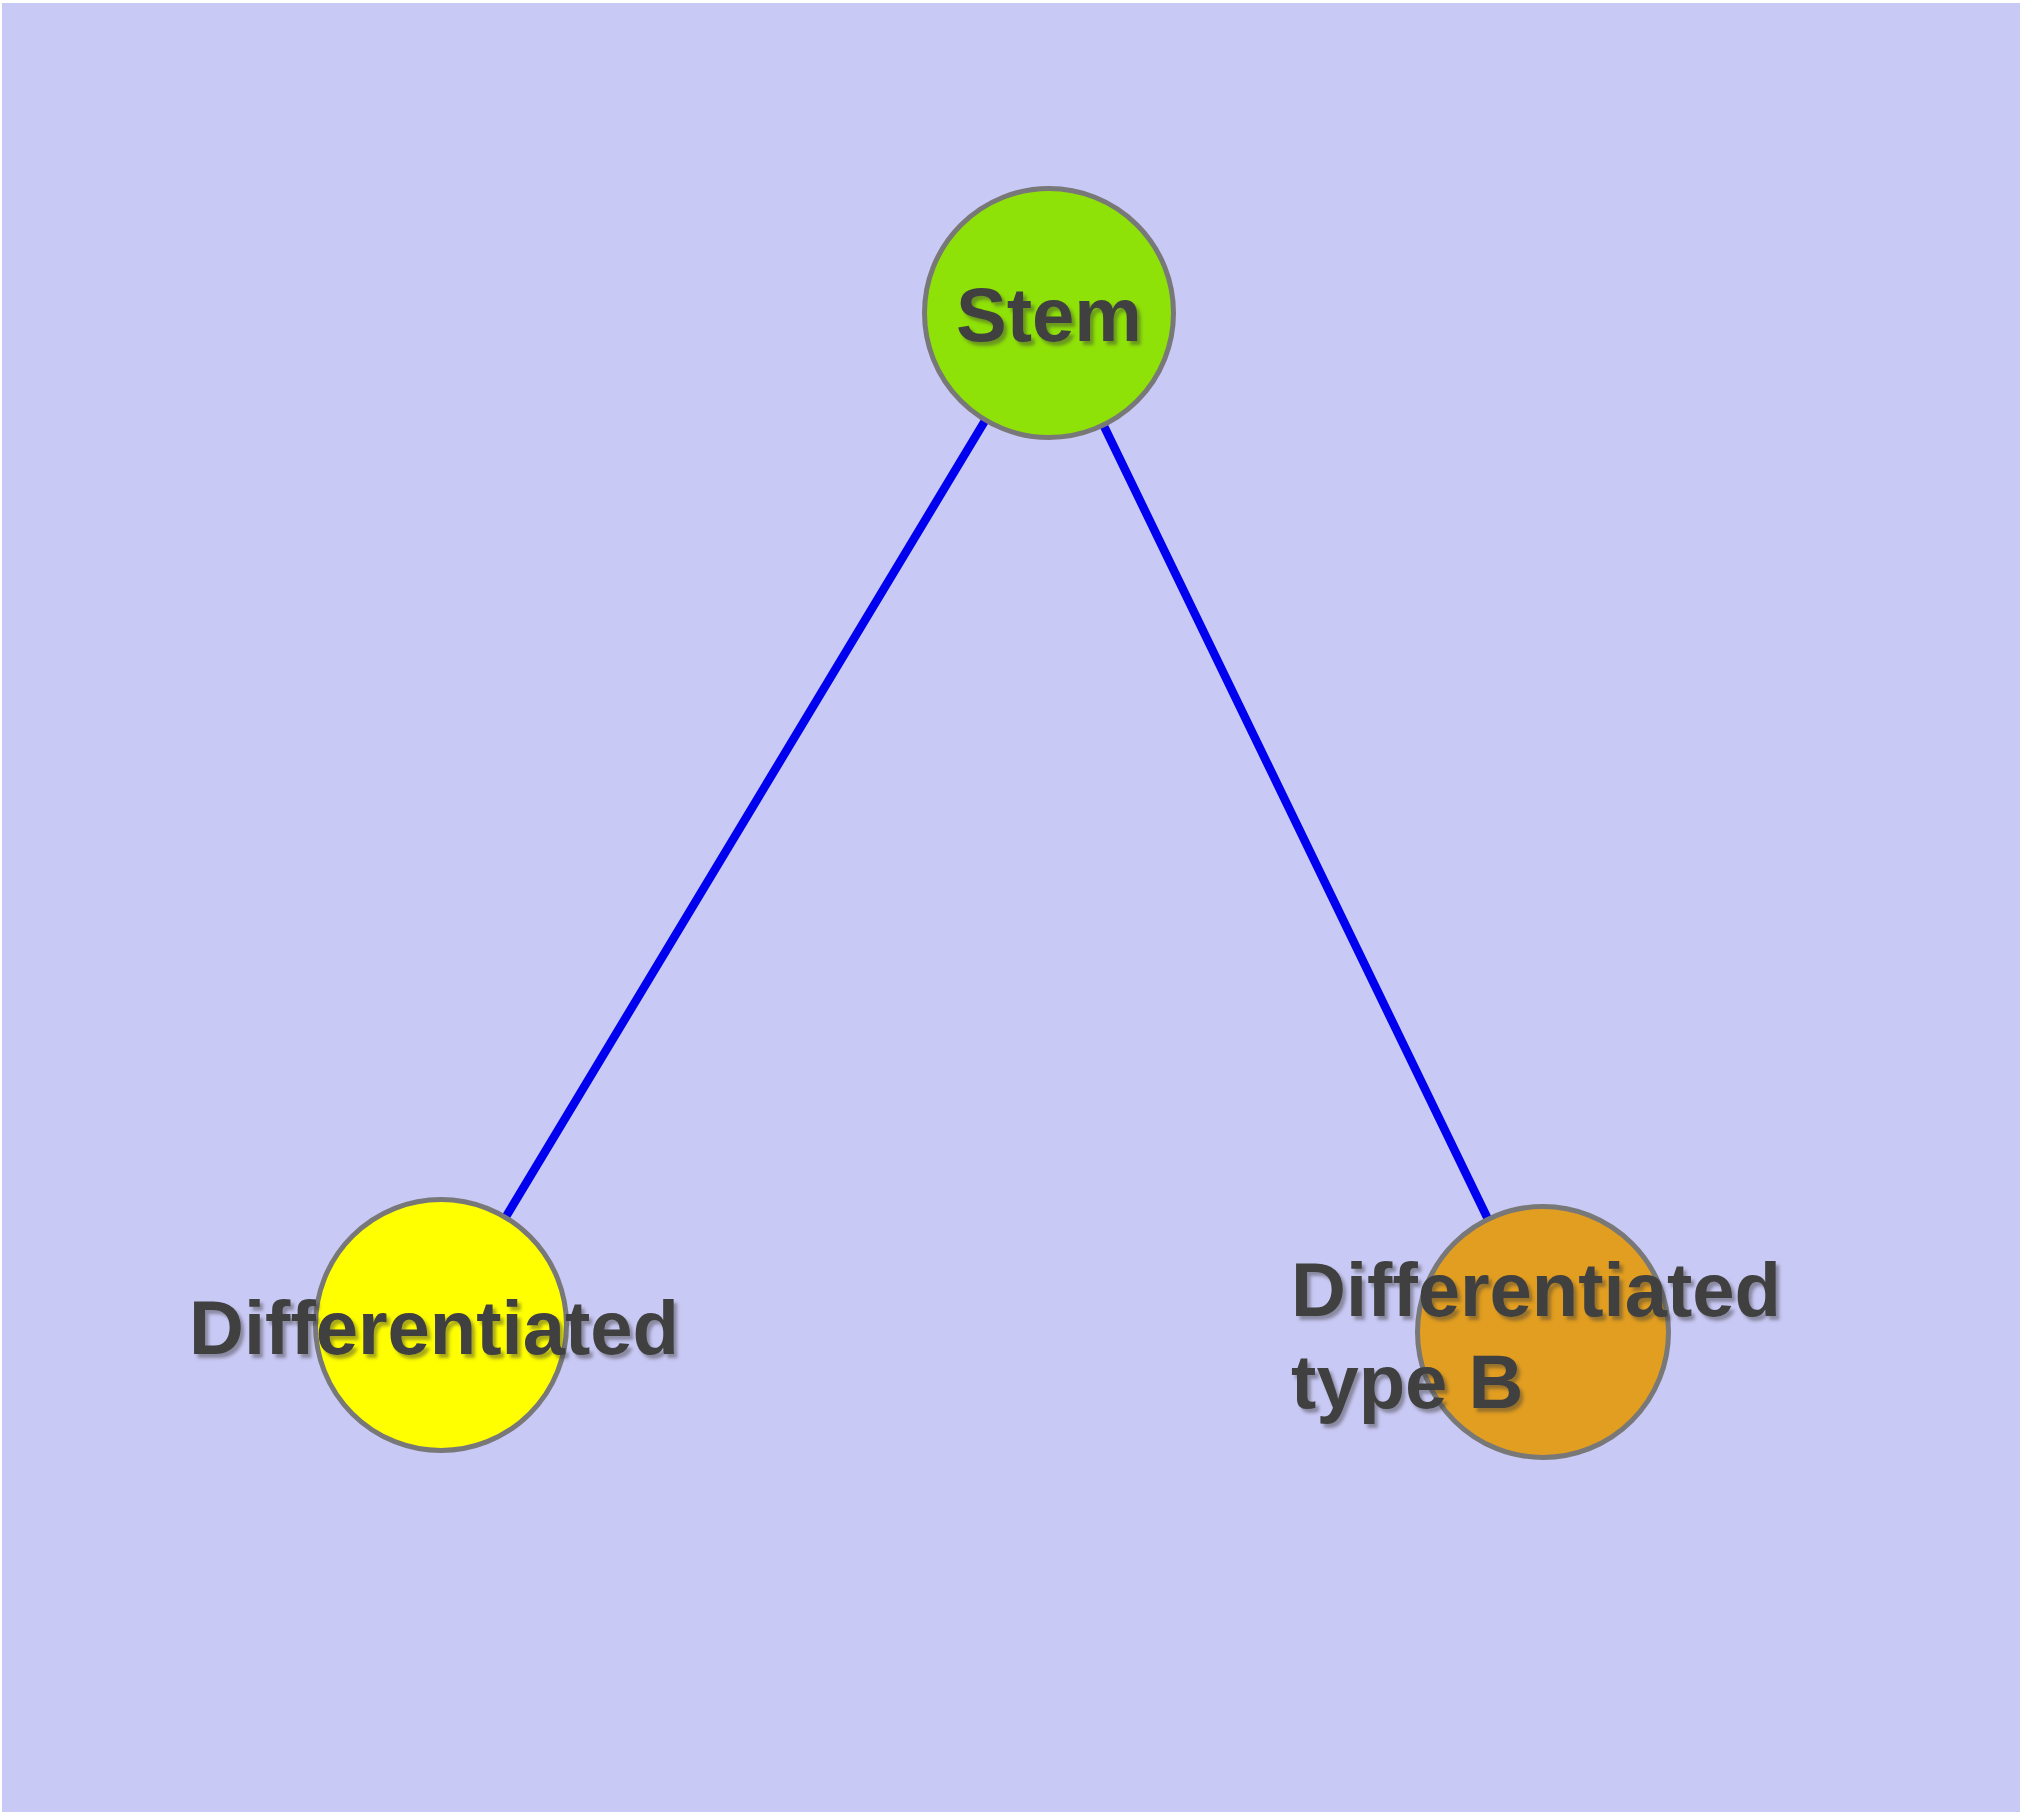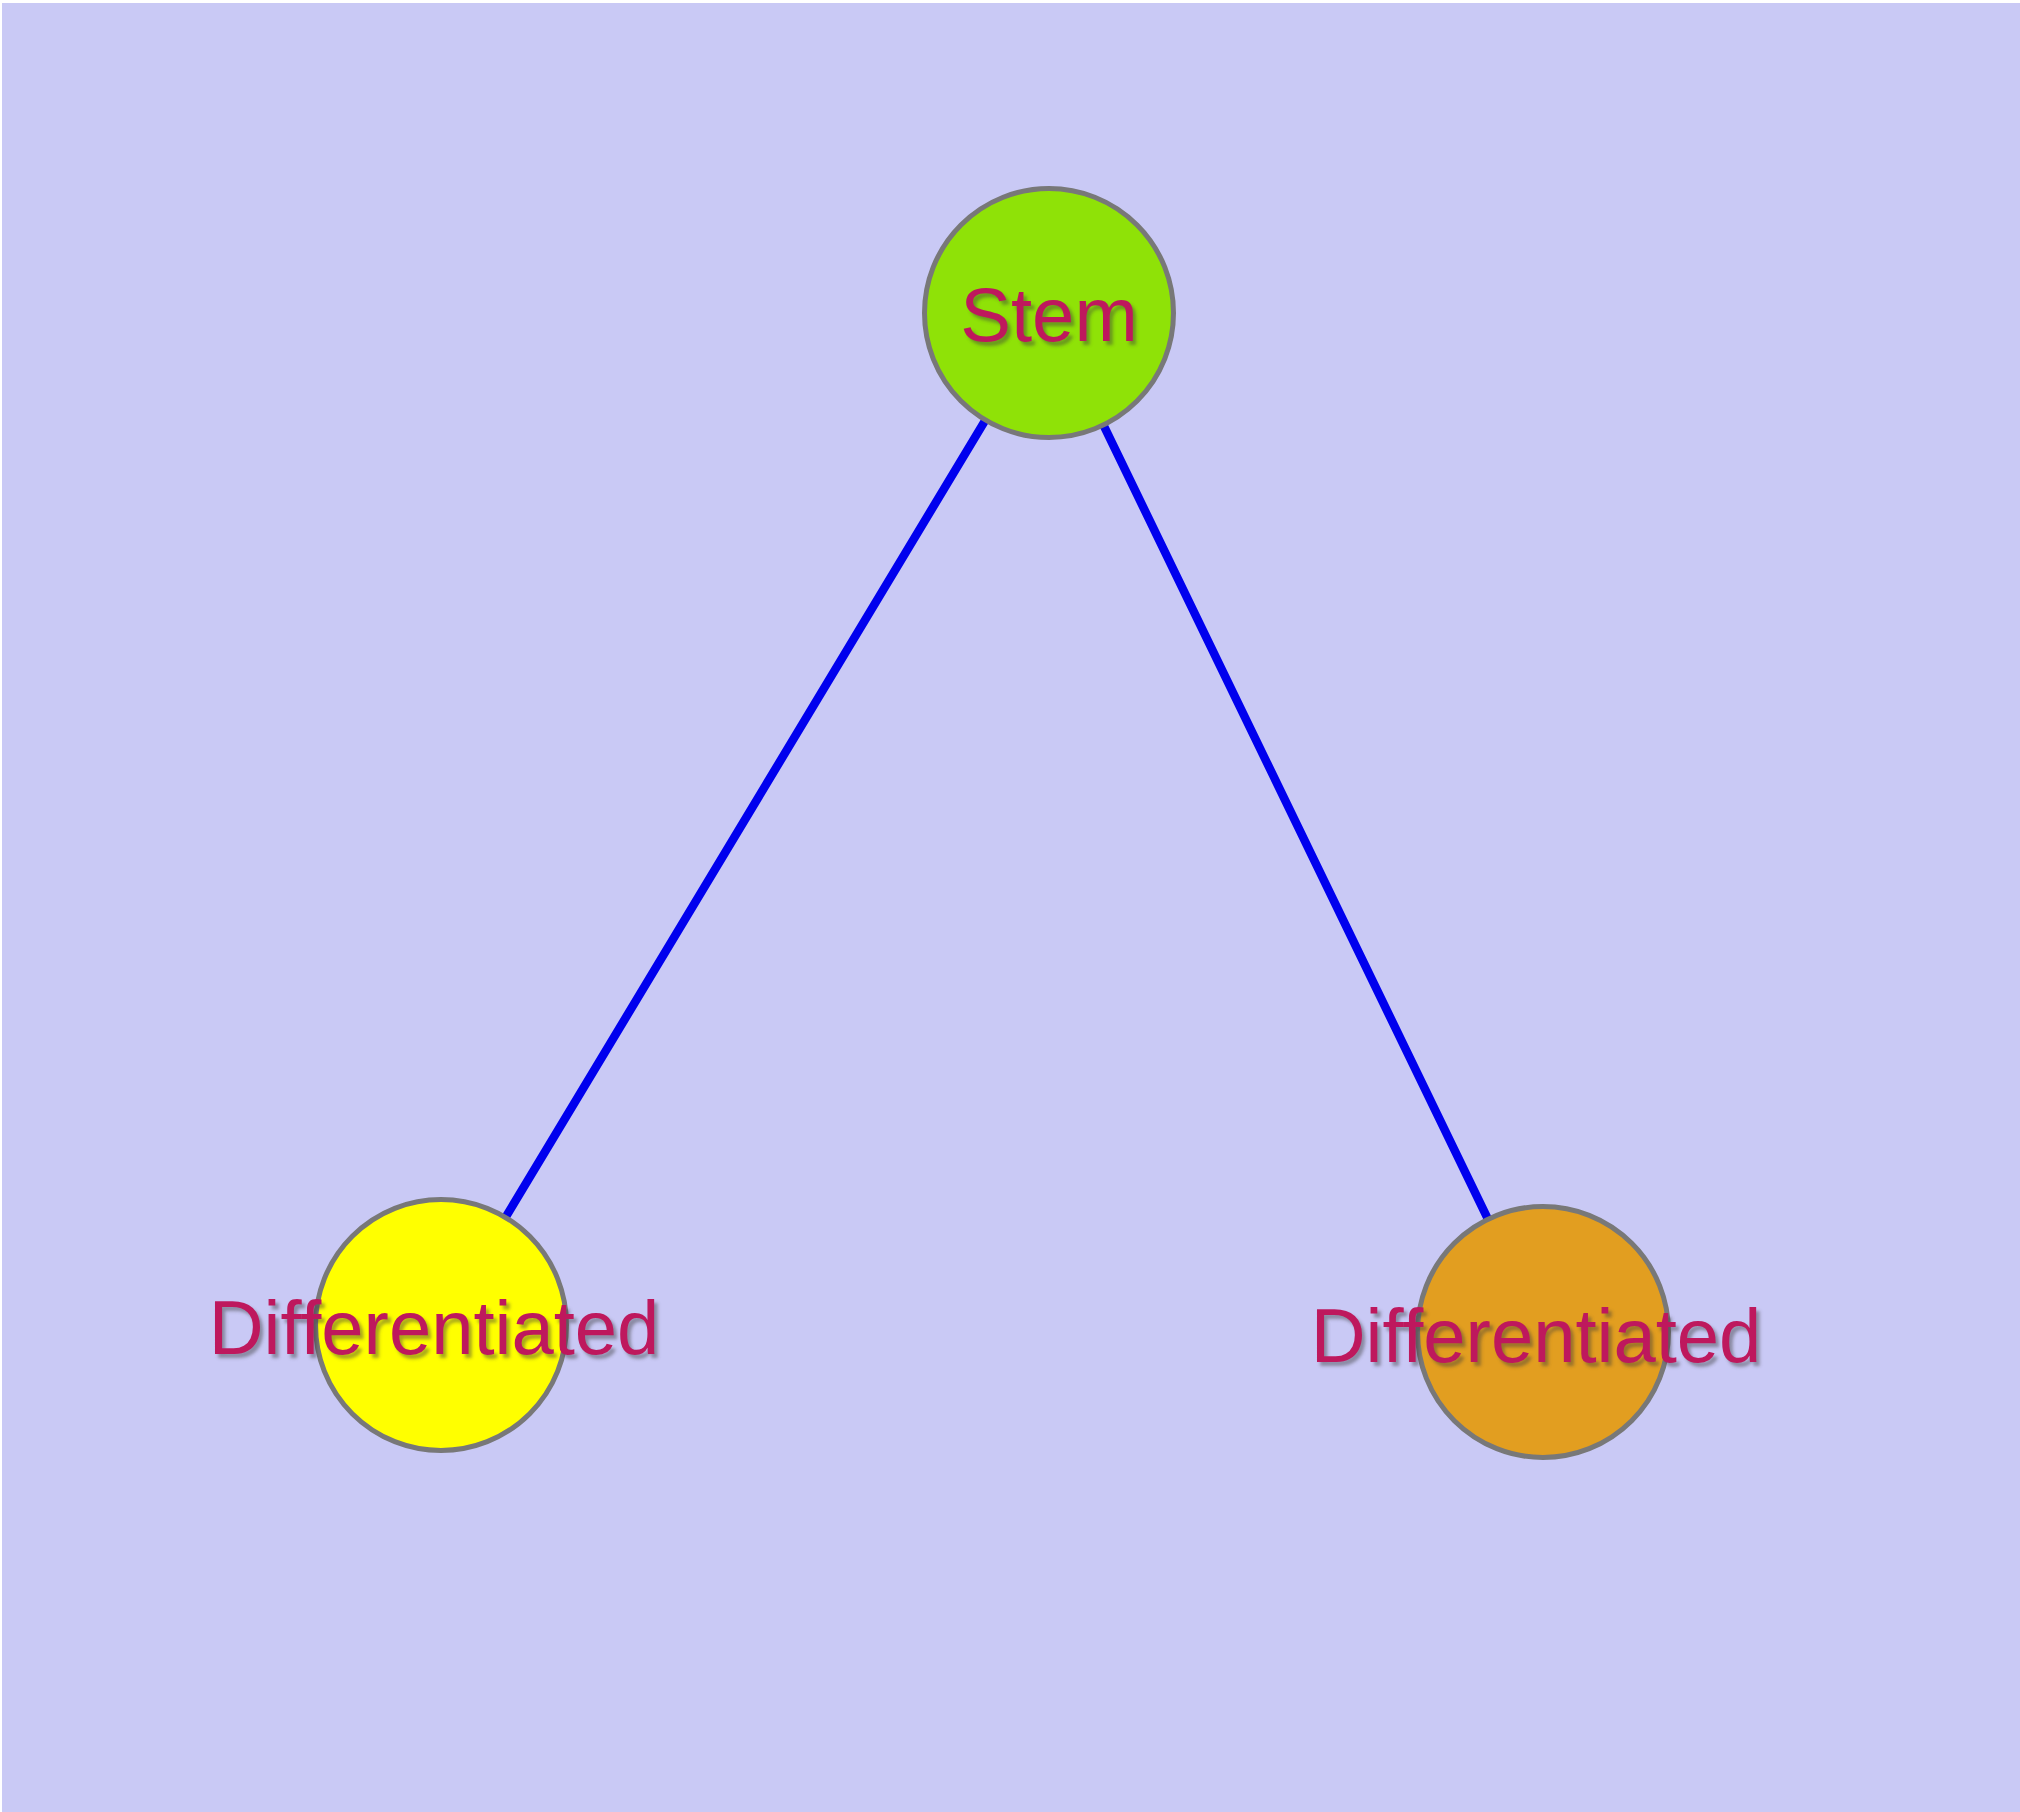--- a/index.html
+++ b/index.html
@@ -61,22 +61,22 @@
     left: 1415px;
     top: 1204px;
     width: 256px;
     height: 256px;
     background: #e29e20;
   }
   .node-label {
     position: absolute;
     transform: translate(-50%, -50%);
     z-index: 3;
-    color: #be185d;
-    font-weight: normal;
+    color: #404040;
+    font-weight: bold;
     font-size: 76px;
     line-height: 92px;
     white-space: nowrap;
     text-shadow: 3.4px 4.2px 3.4px rgba(60, 60, 60, 0.45);
   }
   .label-stem   { left: 1049px; top: 315px; }
   .label-type-a { left: 434px;  top: 1328px; }
   .label-type-b { left: 1536px; top: 1336px; }
 </style>
 </head>
@@ -98,16 +98,17 @@
   <div class="node-label label-stem">
     <div>Stem</div>
   </div>
 
   <div class="node-label label-type-a">
     <div>Differentiated</div>
   </div>
 
   <div class="node-label label-type-b">
     <div>Differentiated</div>
+    <div>type B</div>
   </div>
 
 </div>
 
 
 </body></html>

